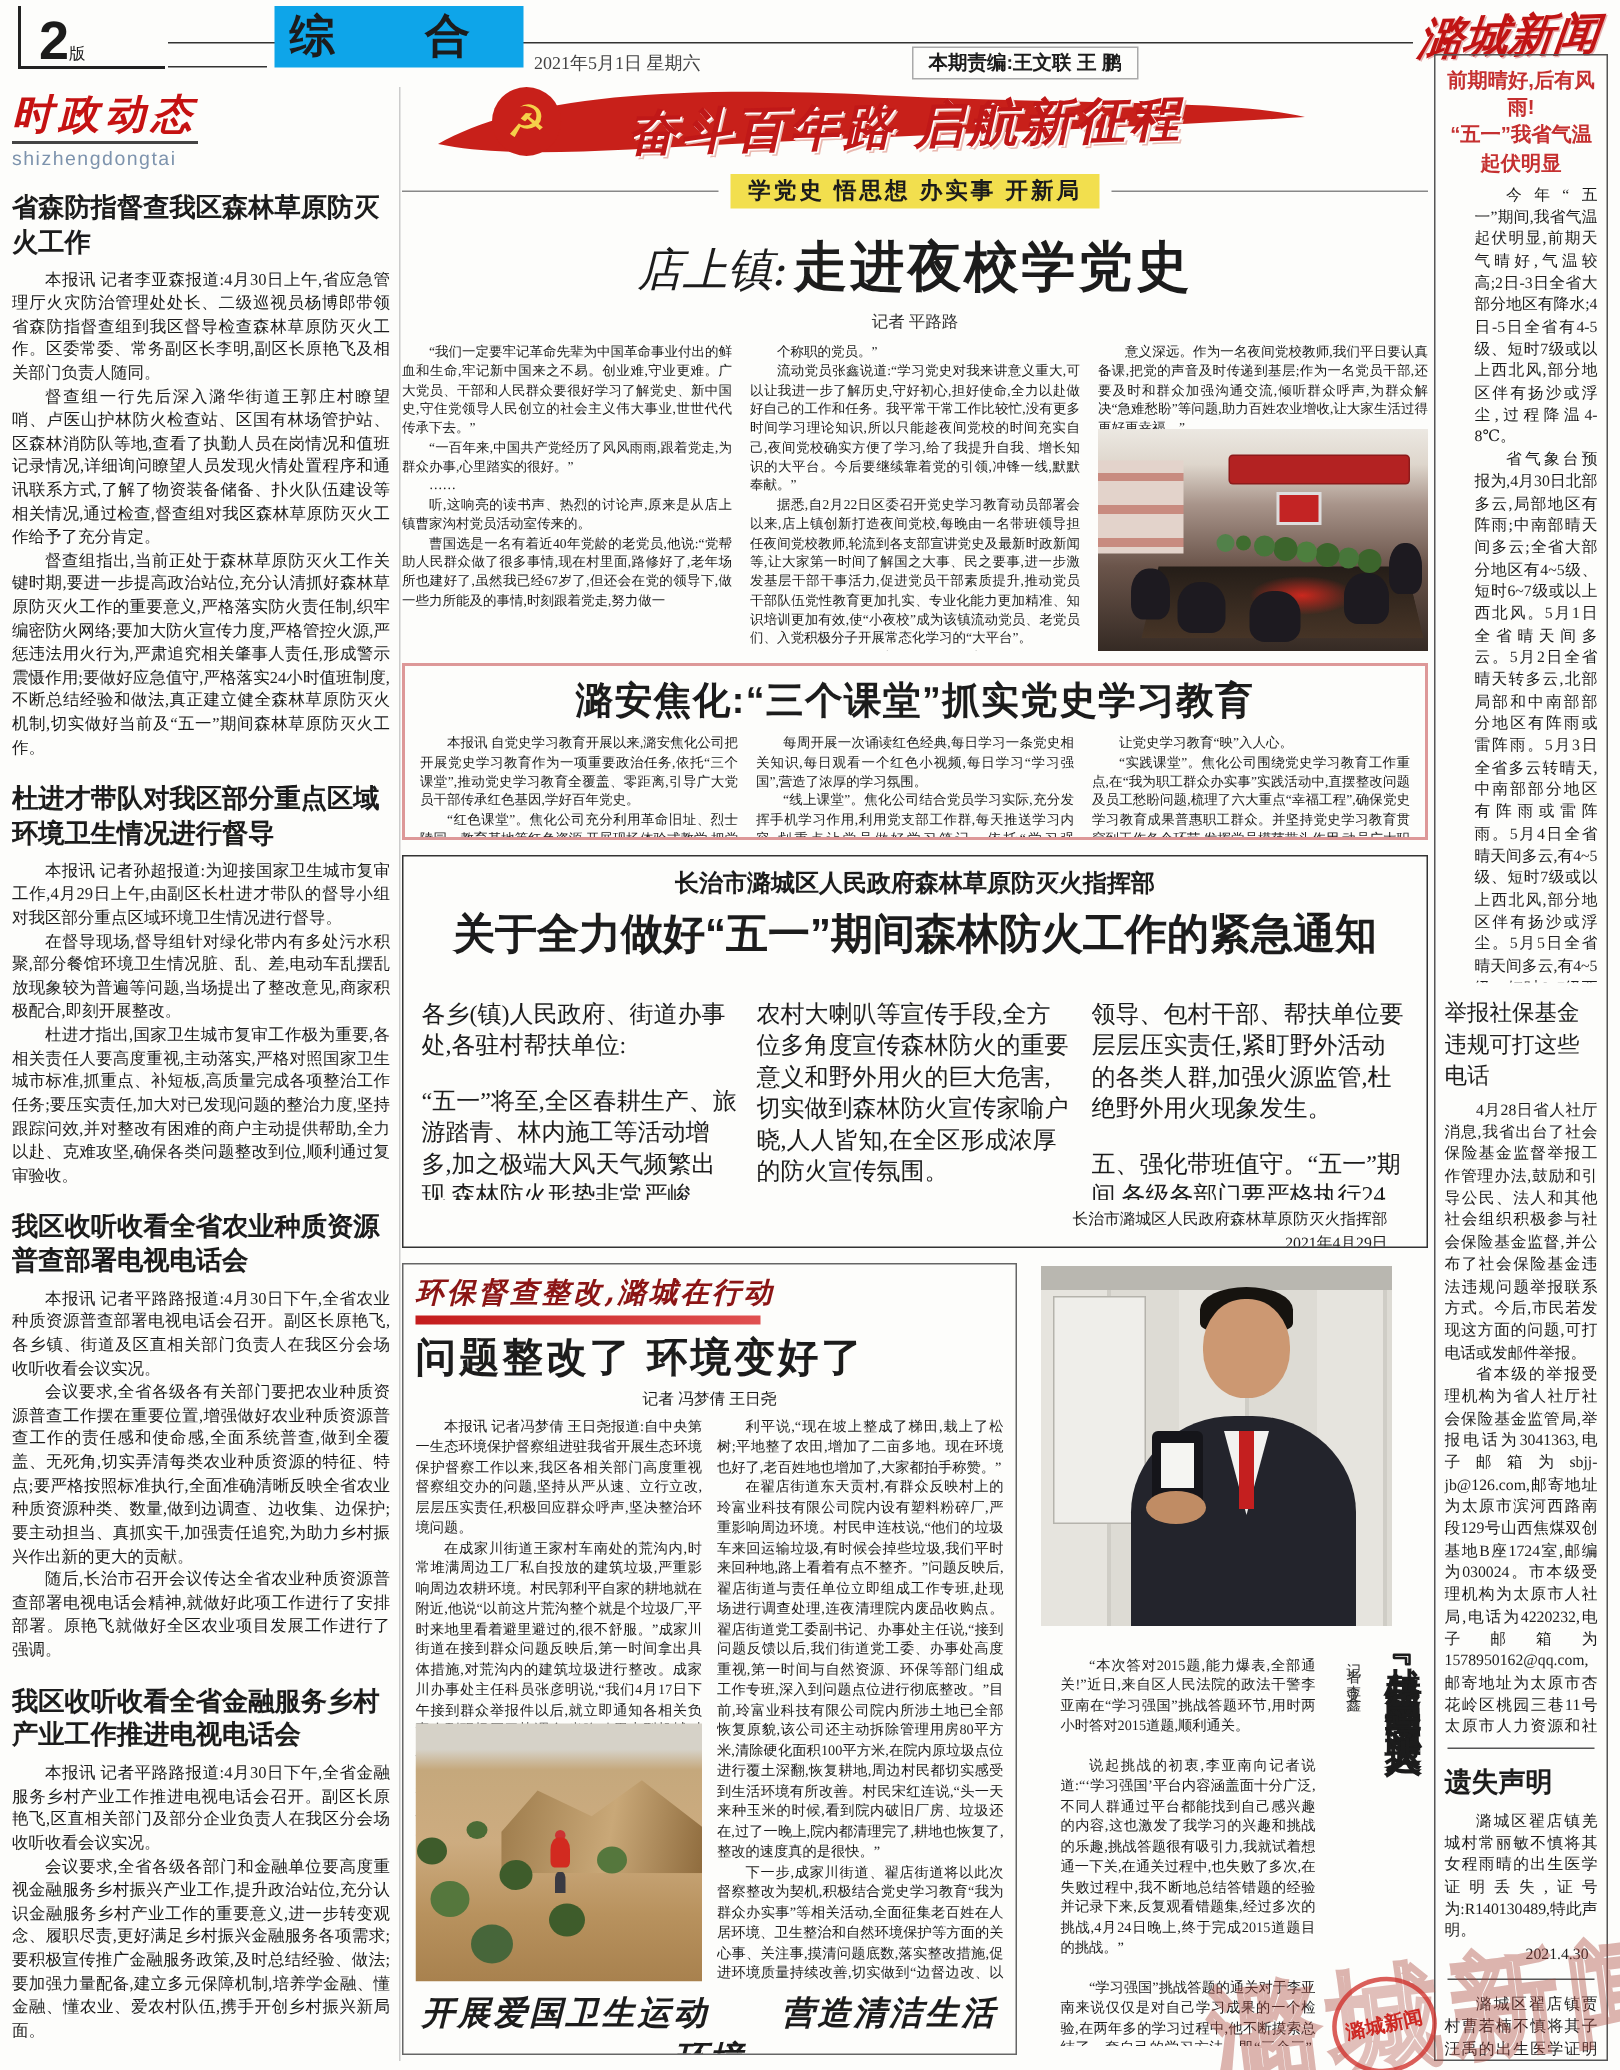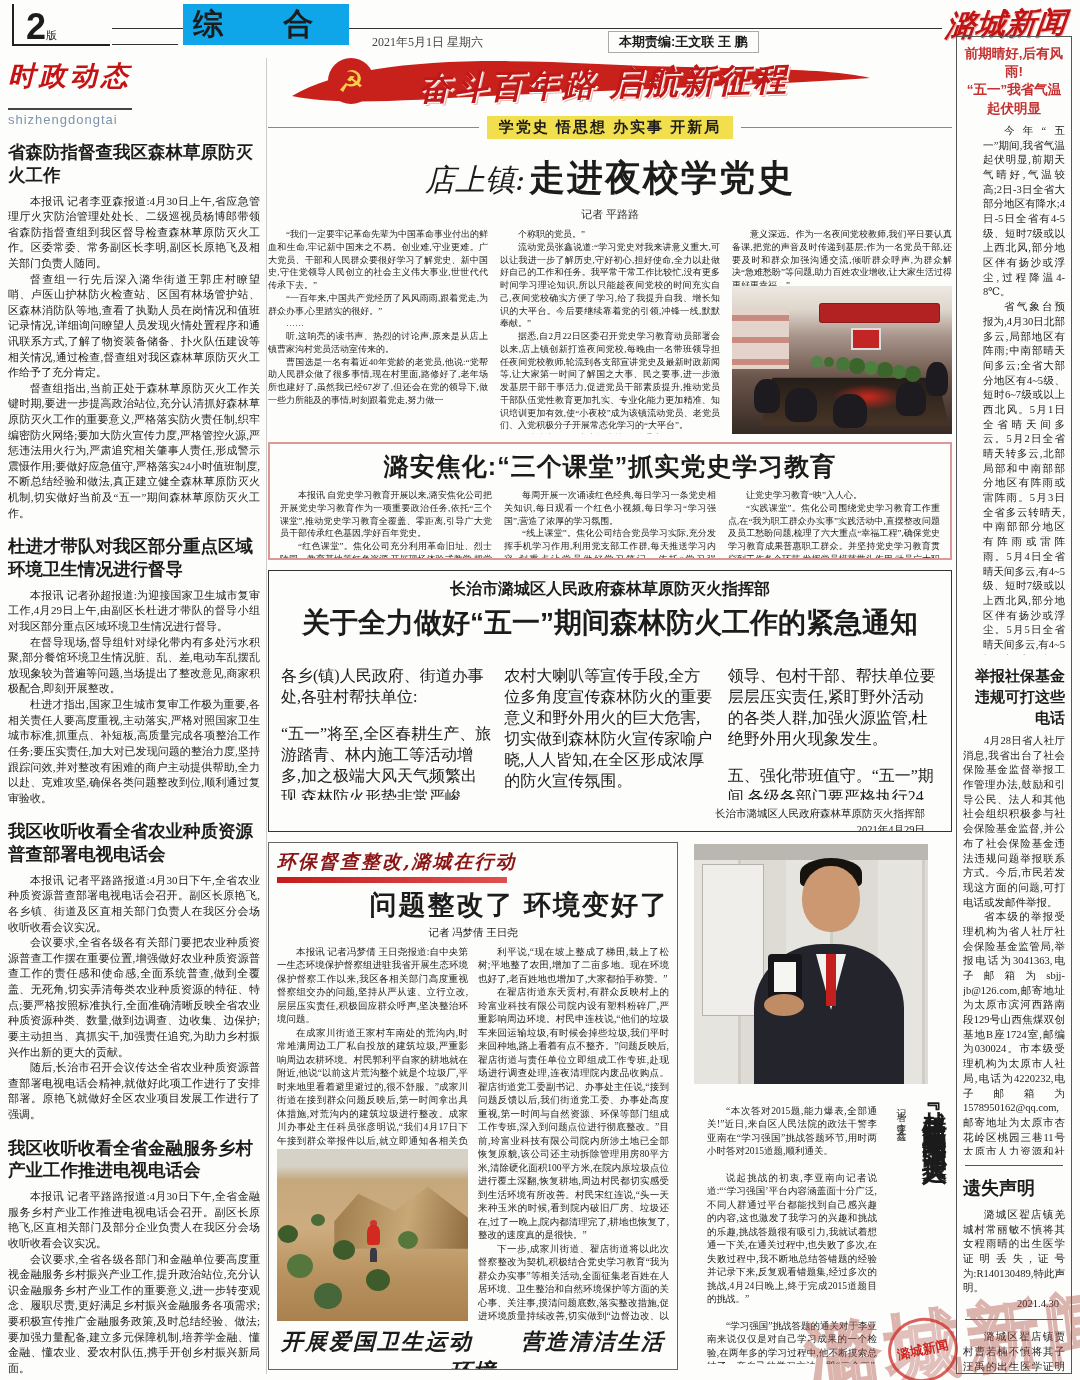--- a/index.html
+++ b/index.html
@@ -7,34 +7,34 @@
         font-family:"Liberation Serif","DejaVu Serif",serif;color:#1c1c1c;}
   .sans{font-family:"Liberation Sans","DejaVu Sans",sans-serif;}
   
   #hdr{position:absolute;top:4px;left:8px;width:1064px;height:48px;}
   .pgnum{position:absolute;left:18px;top:2px;font-weight:bold;font-size:36px;font-family:"Liberation Sans",sans-serif;}
   .pgnum small{font-size:11px;font-weight:normal;}
   .pg-brk{position:absolute;left:4px;top:0;width:96px;height:40px;border-left:2px solid #222;border-bottom:2px solid #222;}
   .sec-title{position:absolute;left:175px;top:0px;font-size:30px;font-weight:bold;letter-spacing:26px;font-family:"Liberation Sans",sans-serif;background:#0ea5e9;padding:0 10px;z-index:2;}
   .hdr-rule{position:absolute;left:104px;right:130px;top:24px;border-top:1.5px solid #333;}
   .hdr-rule2{position:absolute;left:104px;width:66px;top:40px;border-top:1px solid #333;}
-  .hdr-date{position:absolute;left:364px;top:30px;font-size:12px;color:#444;}
+  .hdr-date{position:absolute;left:348px;top:30px;font-size:12px;color:#444;}
   .hdr-ed{position:absolute;left:600px;top:27px;font-size:13px;font-weight:bold;border:1px solid #aaa;padding:1px 10px;}
   .logo{position:absolute;right:6px;top:0px;font-size:30px;font-weight:bold;color:#c11414;font-style:italic;transform:skewX(-8deg) rotate(-2deg);font-family:"Liberation Serif",serif;text-shadow:1px 1px 0 #e6b2b2;}
   
   #leftcol{position:absolute;top:58px;left:8px;width:252px;height:1316px;overflow:hidden;border-right:1px solid #ccc;padding-right:6px;}
-  .tag{color:#c51212;font-weight:bold;font-size:27px;font-style:italic;font-family:"Liberation Sans",sans-serif;letter-spacing:4px;border-bottom:2px solid #444;display:inline-block;padding-bottom:14px;}
+  .tag{color:#c51212;font-weight:bold;font-size:27px;font-style:italic;font-family:"Liberation Sans",sans-serif;letter-spacing:4px;border-bottom:2px solid #444;display:inline-block;padding-bottom:0;}
   .tagpy{color:#7d93ad;font-size:13px;letter-spacing:1px;margin-top:2px;}
   .ltitle{font-size:17.5px;font-weight:bold;line-height:1.3;margin:14px 0 7px 0;font-family:"Liberation Sans",sans-serif;}
   .lbody p{font-size:11px;line-height:1.42;text-align:justify;text-indent:2em;margin:0;}
   
   #rightcol{position:absolute;top:36px;left:956px;width:116px;height:1338px;border:1px solid #555;padding:8px 6px;box-sizing:border-box;overflow:hidden;}
   .wtitle{color:#c53030;font-weight:bold;font-size:13.5px;text-align:center;line-height:1.35;font-family:"Liberation Sans",sans-serif;}
   .rbody p{font-size:10.5px;line-height:1.4;text-align:justify;text-indent:2em;margin:0;}
-  .rtitle{font-weight:bold;font-size:15px;text-align:right;line-height:1.4;margin:10px 0 6px;font-family:"Liberation Sans",sans-serif;}
+  .rtitle{font-weight:normal;font-size:15px;text-align:left;line-height:1.4;margin:10px 0 6px;font-family:"Liberation Sans",sans-serif;}
   .rdiv{border-top:1px solid #555;margin:10px 2px;}
   .losttitle{font-weight:bold;font-size:18px;text-align:left;margin:4px 0 8px;font-family:"Liberation Sans",sans-serif;}
   .lostdate{font-size:10.5px;text-align:right;margin:2px 6px 8px 0;}
   
   #center{position:absolute;top:54px;left:268px;width:684px;height:1322px;}
   .banner{position:relative;height:100px;}
   .swoosh{position:absolute;left:10px;top:0;}
   .banner-main{position:absolute;left:150px;top:8px;font-size:33px;font-weight:bold;color:#c01818;font-style:italic;letter-spacing:3px;text-shadow:1px 1px 0 #fff,2px 2px 0 #e9b9b0;transform:rotate(-1.5deg);}
   .banner-subrow{position:absolute;left:0;right:0;top:62px;display:flex;align-items:center;}
   .bline{flex:1;border-top:1px solid #888;}
@@ -57,21 +57,21 @@
   .norg{text-align:center;font-weight:bold;font-size:16px;font-family:"Liberation Sans",sans-serif;}
   .ntitle{text-align:center;font-weight:bold;font-size:28px;margin:4px 0 8px;font-family:"Liberation Sans",sans-serif;}
   .ncols{display:flex;gap:12px;height:150px;overflow:hidden;}
   .ncols .c{flex:1;overflow:hidden;}
   .nsig{text-align:right;font-size:10.5px;margin-top:6px;line-height:1.5;padding-right:14px;}
   
   .bottomrow{display:flex;gap:10px;margin-top:10px;height:528px;}
   .envbox{width:410px;border:1px solid #666;padding:6px 8px;box-sizing:border-box;position:relative;overflow:hidden;}
   .envkicker{font-size:19px;font-weight:bold;font-style:italic;color:#8b1515;font-family:"DejaVu Serif",serif;letter-spacing:2px;}
   .envstrip{height:6px;width:230px;background:linear-gradient(90deg,#c41c1c,#e05050);margin:2px 0 4px;}
-  .envtitle{text-align:right;font-weight:bold;font-size:27px;font-family:"Liberation Sans",sans-serif;letter-spacing:2px;}
+  .envtitle{text-align:left;font-weight:bold;font-size:27px;font-family:"Liberation Sans",sans-serif;letter-spacing:2px;}
   .envby{text-align:center;font-size:10.5px;margin:3px 0 6px;}
   .envcols{display:flex;gap:10px;height:375px;overflow:hidden;}
   .envcols .c{flex:1;overflow:hidden;}
   .envcols p{font-size:9.5px;line-height:1.42;text-align:justify;text-indent:2em;margin:0;}
   .slogan{text-align:center;font-weight:bold;font-size:22px;margin-top:6px;font-family:"DejaVu Serif",serif;font-style:italic;letter-spacing:2px;}
   .xuexi{flex:1;position:relative;overflow:hidden;}
   .xuexi-text{position:absolute;left:6px;top:250px;width:196px;height:272px;overflow:hidden;}
   .xuexi-text p{font-size:9.5px;line-height:1.42;text-align:justify;text-indent:2em;margin:13px;}
   .vby{position:absolute;right:44px;top:258px;writing-mode:vertical-rl;font-size:10px;letter-spacing:4px;color:#333;}
   .vtitle{position:absolute;right:0px;top:250px;writing-mode:vertical-rl;font-size:25px;font-weight:bold;font-family:"Liberation Sans",sans-serif;letter-spacing:3px;height:276px;}

